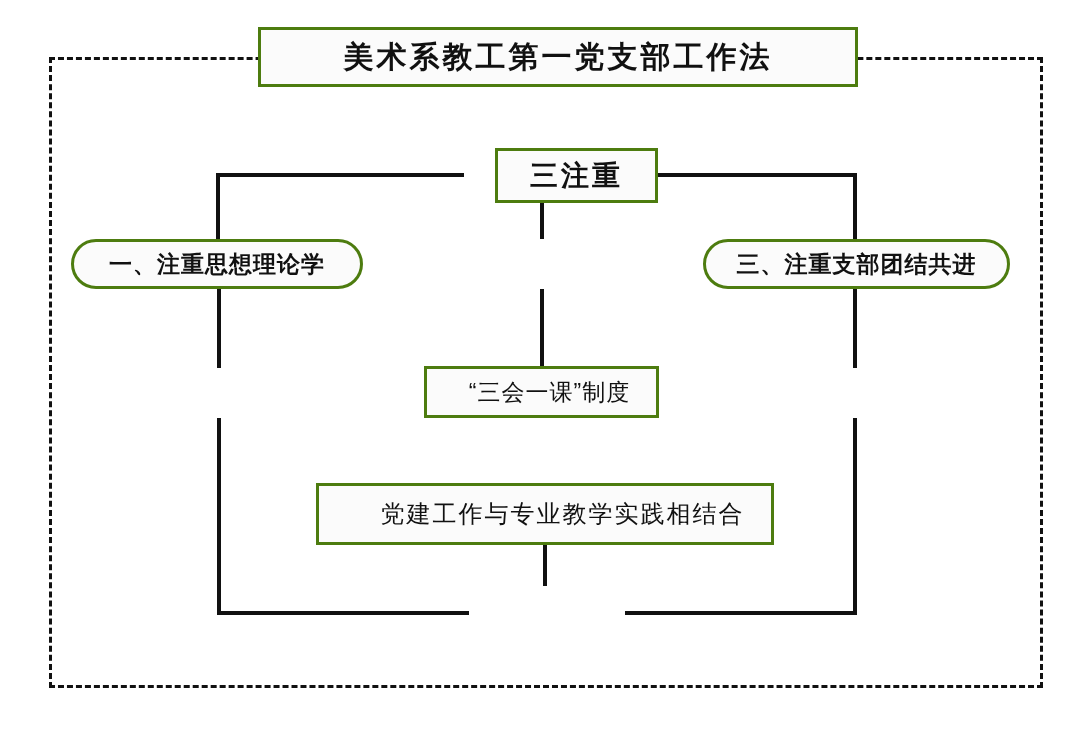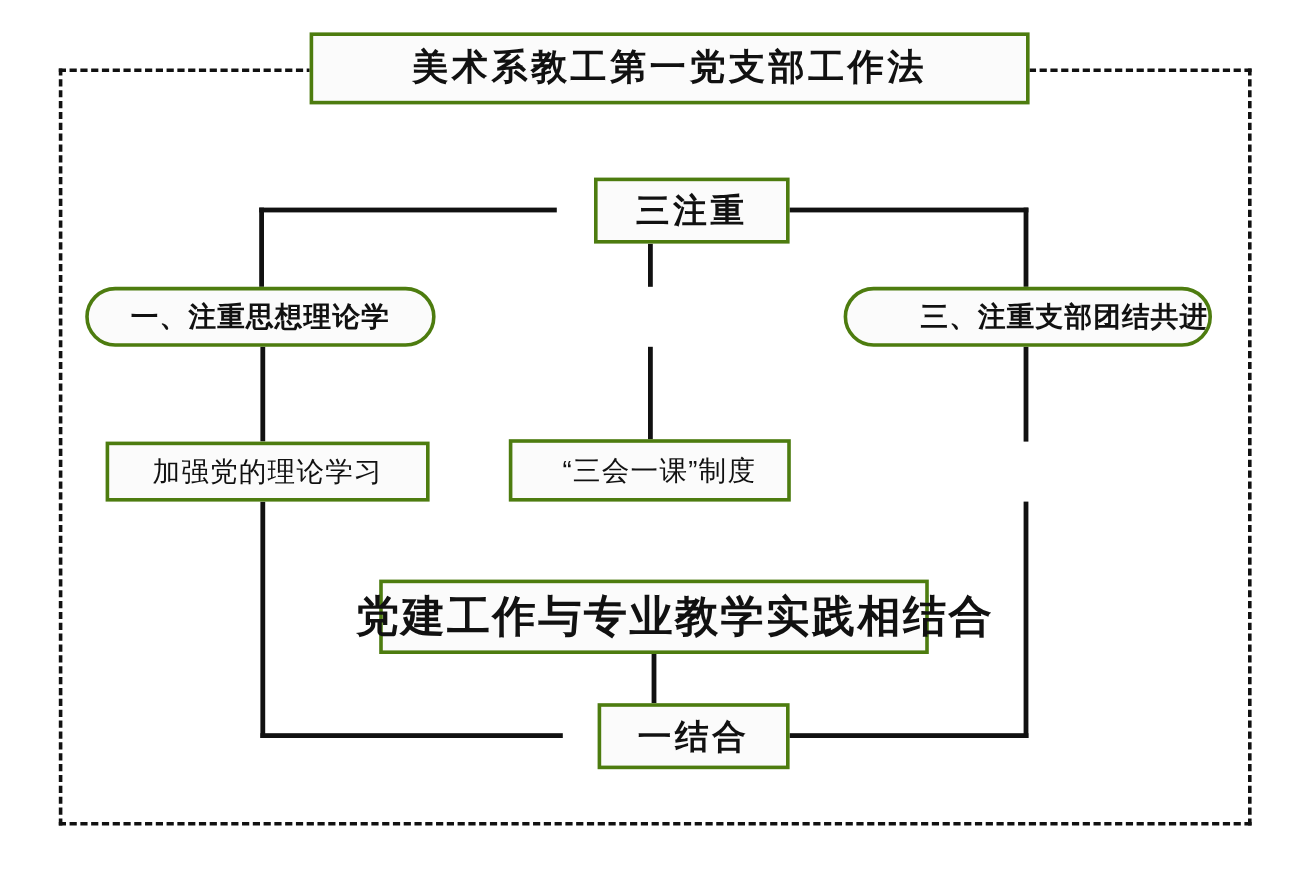--- a/index.html
+++ b/index.html
@@ -70,22 +70,22 @@
     border-radius: 25px;
   }
 
   .node.detail {
     font-size: 23px;
     font-weight: normal;
     letter-spacing: 1px;
   }
 
   .node.wide {
-    font-size: 36px;
-    font-weight: bold;
+    font-size: 24px;
+    font-weight: normal;
     letter-spacing: 2px;
     padding-left: 35px;
   }
 </style>
 </head>
 <body>
 
 <div id="canvas">
 
   <div class="frame"></div>
@@ -118,34 +118,28 @@
 
   <div class="node hub" style="left:463px; top:148px; width:163px; height:55px;">
     <span>三注重</span>
   </div>
 
   <div class="node pillar" style="left:71px; top:239px; width:292px; height:50px;">
     <span>一、注重思想理论学</span>
   </div>
 
 
-  <div class="node pillar" style="left:703px; top:239px; width:307px; height:50px;justify-content:flex-end;">
+  <div class="node pillar" style="left:703px; top:239px; width:307px; height:50px;">
     <span>三、注重支部团结共进</span>
   </div>
 
-  <div class="node detail" style="left:88px; top:368px; width:270px; height:50px;">
-    <span>加强党的理论学习</span>
-  </div>
 
   <div class="node detail" style="left:424px; top:366px; width:235px; height:52px;padding-left:16px;">
     <span>“三会一课”制度</span>
   </div>
 
 
   <div class="node wide" style="left:316px; top:483px; width:458px; height:62px;">
     <span>党建工作与专业教学实践相结合</span>
   </div>
 
-  <div class="node hub" style="left:466px; top:586px; width:160px; height:55px;">
-    <span>一结合</span>
-  </div>
 
 </div>
 
 </body></html>

